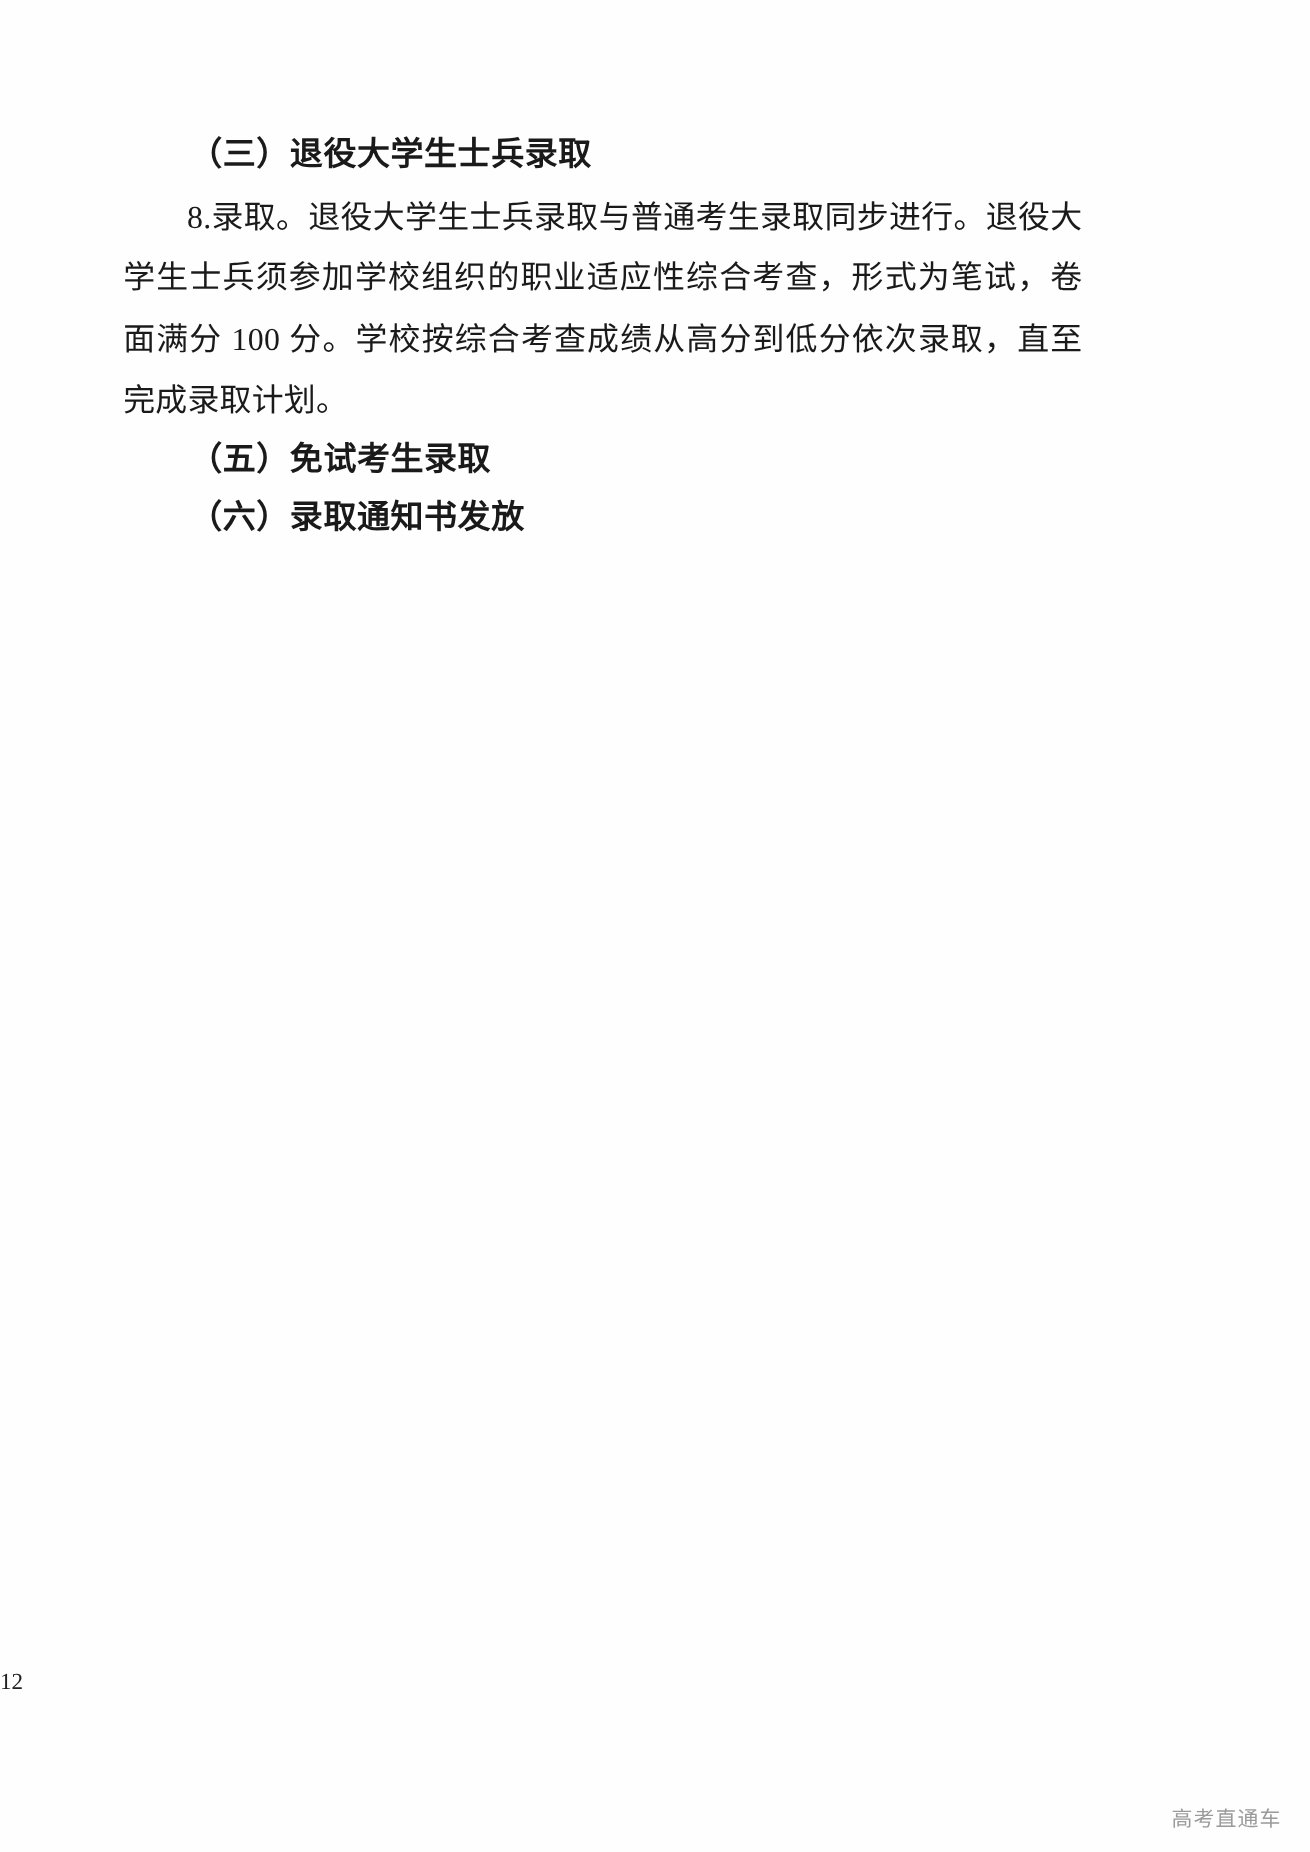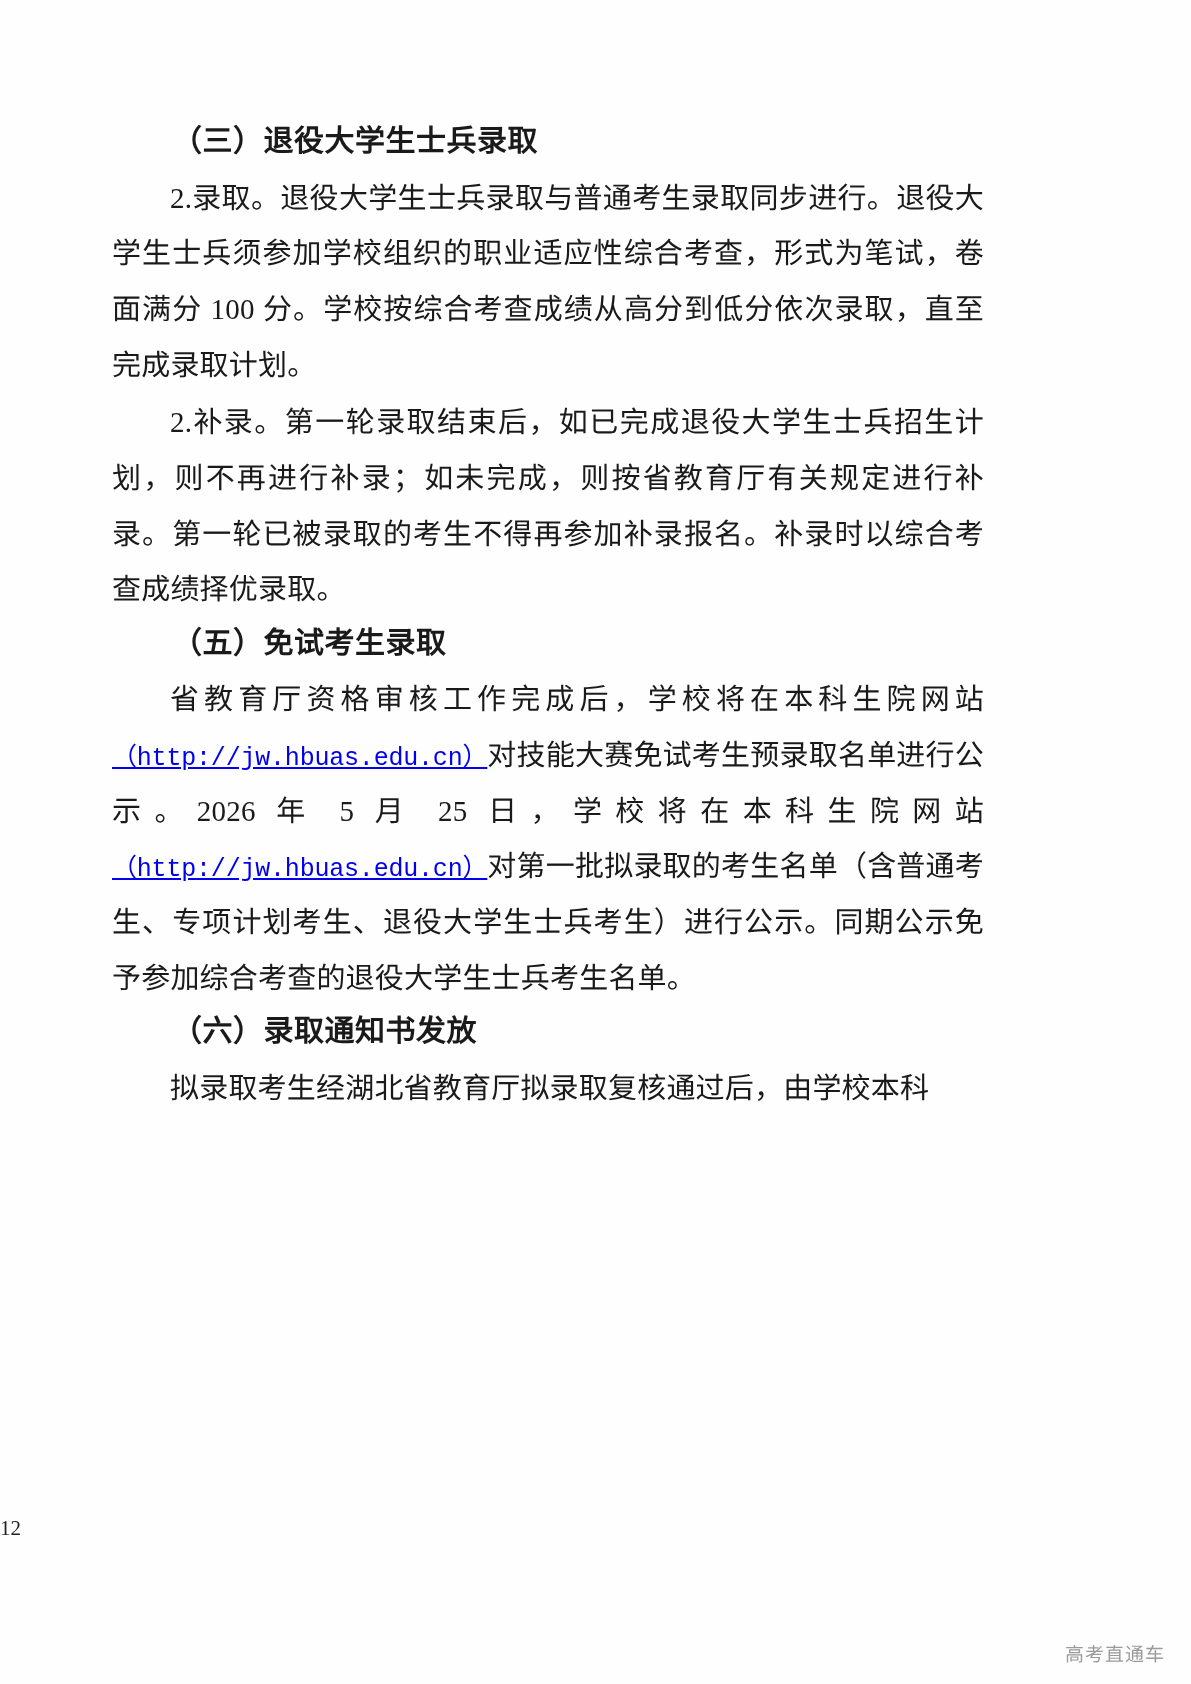--- a/index.html
+++ b/index.html
@@ -74,35 +74,30 @@
 </style>
 </head>
 <body>
 
 <div class="page">
 
   <div class="content">
 
     <h2 class="heading">（三）退役大学生士兵录取</h2>
 
-    <p class="para">2.录取。退役大学生士兵录取与普通考生录取同步进行。退役大学生士兵须参加学校组织的职业适应性综合考查，形式为笔试，卷面满分 100 分。学校按综合考查成绩从高分到低分依次录取，直至完成录取计划。</p>
+    <p class="para">8.录取。退役大学生士兵录取与普通考生录取同步进行。退役大学生士兵须参加学校组织的职业适应性综合考查，形式为笔试，卷面满分 100 分。学校按综合考查成绩从高分到低分依次录取，直至完成录取计划。</p>
 
-    <p class="para">2.补录。第一轮录取结束后，如已完成退役大学生士兵招生计划，则不再进行补录；如未完成，则按省教育厅有关规定进行补录。第一轮已被录取的考生不得再参加补录报名。补录时以综合考查成绩择优录取。</p>
 
 
 
     <h2 class="heading">（五）免试考生录取</h2>
 
-    <p class="para spread">
-      <span>省教育厅资格审核工作完成后，学校将在本科生院网站</span><a class="url" href="#">（http://jw.hbuas.edu.cn）</a><span>对技能大赛免试考生预录取名单进行公示。2026 年 5 月 25 日，学校将在本科生院网站</span><a class="url" href="#">（http://jw.hbuas.edu.cn）</a><span>对第一批拟录取的考生名单（含普通考生、专项计划考生、退役大学生士兵考生）进行公示。同期公示免予参加综合考查的退役大学生士兵考生名单。</span>
-    </p>
 
     <h2 class="heading">（六）录取通知书发放</h2>
 
-    <p class="para">拟录取考生经湖北省教育厅拟录取复核通过后，由学校本科</p>
 
   </div>
 
   <div class="pagenum">12</div>
 
   <div class="watermark">高考直通车</div>
 
 </div>
 
 </body></html>

